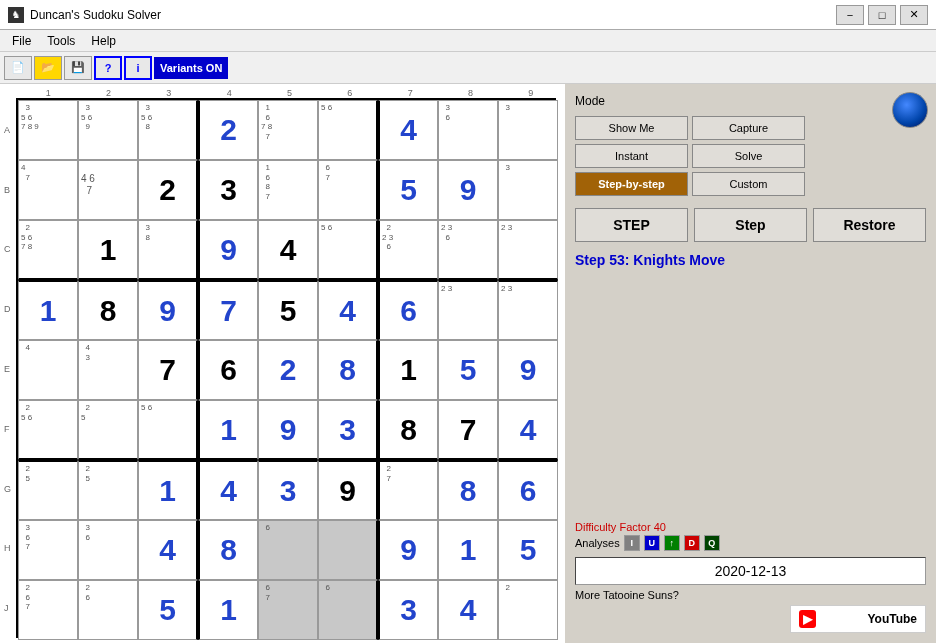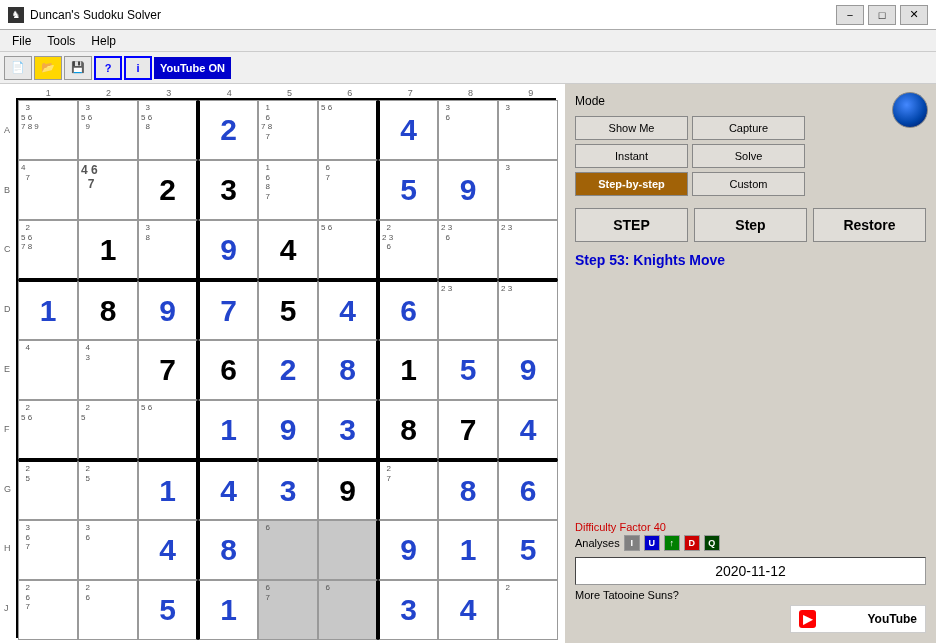--- a/index.html
+++ b/index.html
@@ -304,21 +304,21 @@
   <span class="menu-item">Tools</span>
   <span class="menu-item">Help</span>
 </div>
 
 <div class="toolbar">
   <button class="toolbar-btn">📄</button>
   <button class="toolbar-btn yellow">📂</button>
   <button class="toolbar-btn">💾</button>
   <button class="toolbar-btn blue-outline">?</button>
   <button class="toolbar-btn blue-outline">i</button>
-  <button class="variants-btn">YouTube ON</button>
+  <button class="variants-btn">Variants ON</button>
 </div>
 
 <div class="main-content">
 
   <div class="grid-area">
     <div class="sudoku-wrapper">
       <div class="col-headers" style="padding-left:14px;">
         <div class="col-header">1</div>
         <div class="col-header">2</div>
         <div class="col-header">3</div>
@@ -381,21 +381,21 @@
             </div>
             <div style="position: relative; width: 60px; height: 60px; display: flex; align-items: center; justify-content: center; font-size: 30px; font-weight: bold; color: rgb(0, 0, 0); background: white; border: 0.5px solid rgb(153, 153, 153); cursor: pointer;">
               <div style="position: absolute; top: 2px; left: 2px; font-size: 8px; color: rgb(85, 85, 85); line-height: 1.2; font-weight: normal; white-space: pre;">  3
 </div>
             </div>
             <div style="position: relative; width: 60px; height: 60px; display: flex; align-items: center; justify-content: center; font-size: 30px; font-weight: bold; color: rgb(0, 0, 0); background: white; border: 0.5px solid rgb(153, 153, 153); cursor: pointer;">
               <div style="position: absolute; top: 2px; left: 2px; font-size: 8px; color: rgb(85, 85, 85); line-height: 1.2; font-weight: normal; white-space: pre;">4
   7</div>
             </div>
             <div style="position: relative; width: 60px; height: 60px; display: flex; align-items: center; justify-content: center; font-size: 30px; font-weight: bold; color: rgb(0, 0, 0); background: white; border: 0.5px solid rgb(153, 153, 153); cursor: pointer;">
-              <div style="position: absolute; top: 2px; left: 2px; font-size: 12px; color: rgb(85, 85, 85); line-height: 1.2; font-weight: bold; white-space: pre;">4 6
+              <div style="position: absolute; top: 12px; left: 2px; font-size: 10px; color: rgb(85, 85, 85); line-height: 1.2; font-weight: normal; white-space: pre;">4 6
   7</div>
             </div>
             <div style="position: relative; width: 60px; height: 60px; display: flex; align-items: center; justify-content: center; font-size: 30px; font-weight: bold; color: rgb(0, 0, 0); background: white; border-width: 0.5px 2.5px 0.5px 0.5px; border-style: solid; border-color: rgb(153, 153, 153) rgb(0, 0, 0) rgb(153, 153, 153) rgb(153, 153, 153); border-image: initial; cursor: pointer;">
               <span>2</span>
             </div>
             <div style="position: relative; width: 60px; height: 60px; display: flex; align-items: center; justify-content: center; font-size: 30px; font-weight: bold; color: rgb(0, 0, 0); background: white; border-width: 0.5px 0.5px 0.5px 2.5px; border-style: solid; border-color: rgb(153, 153, 153) rgb(153, 153, 153) rgb(153, 153, 153) rgb(0, 0, 0); border-image: initial; cursor: pointer;">
               <span>3</span>
             </div>
             <div style="position: relative; width: 60px; height: 60px; display: flex; align-items: center; justify-content: center; font-size: 30px; font-weight: bold; color: rgb(0, 0, 0); background: white; border: 0.5px solid rgb(153, 153, 153); cursor: pointer;">
               <div style="position: absolute; top: 2px; left: 2px; font-size: 8px; color: rgb(85, 85, 85); line-height: 1.2; font-weight: normal; white-space: pre;">  1
@@ -670,21 +670,21 @@
     <div class="difficulty-section">
       <div class="difficulty-label">Difficulty Factor 40</div>
       <div class="analyses-row">
         <span class="analyses-label">Analyses</span>
         <div class="analysis-badge gray">I</div>
         <div class="analysis-badge blue">U</div>
         <div class="analysis-badge green">↑</div>
         <div class="analysis-badge red">D</div>
         <div class="analysis-badge dark">Q</div>
       </div>
-      <div class="date-field">2020-11-12</div>
+      <div class="date-field">2020-12-13</div>
       <div class="more-text">More Tatooine Suns?</div>
       <div class="youtube-area">
         <div class="youtube-btn">
           <span class="yt-logo">▶</span>
           <span class="yt-text">YouTube</span>
         </div>
       </div>
     </div>
   </div>
 </div>

